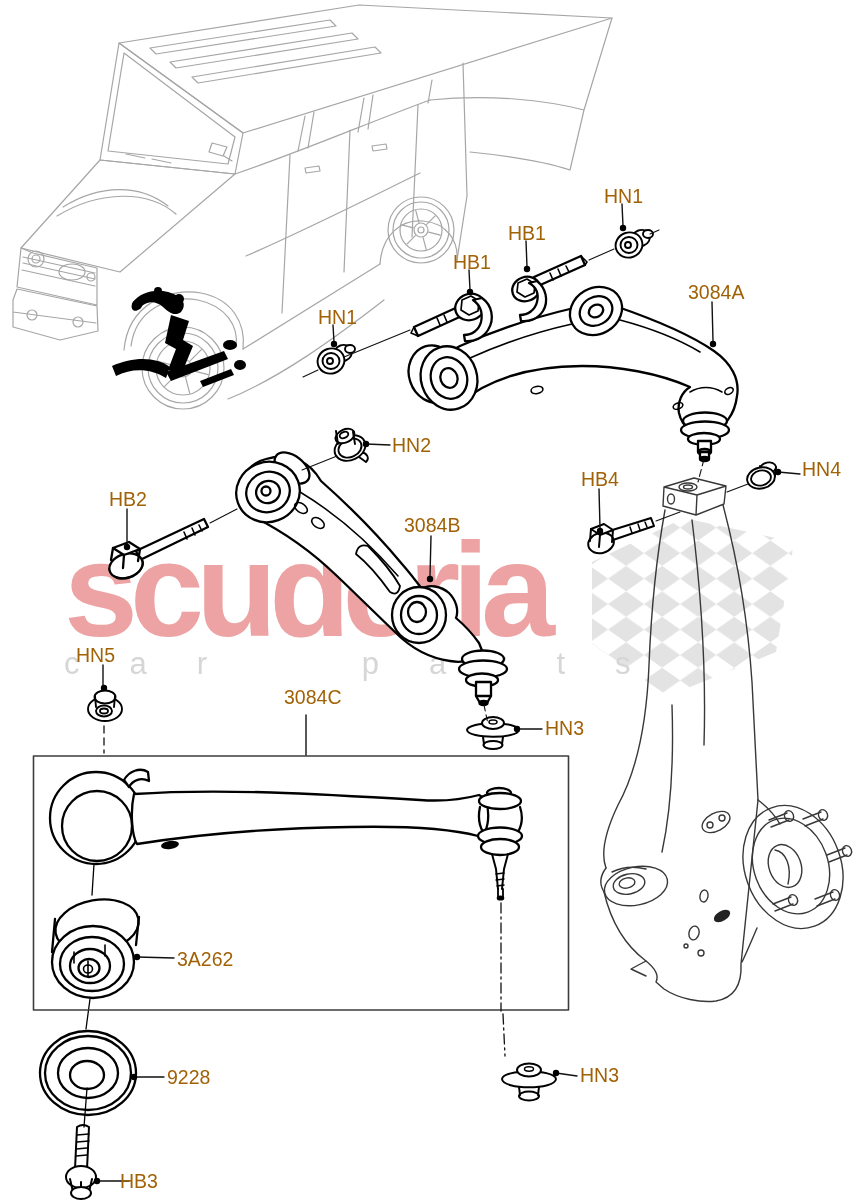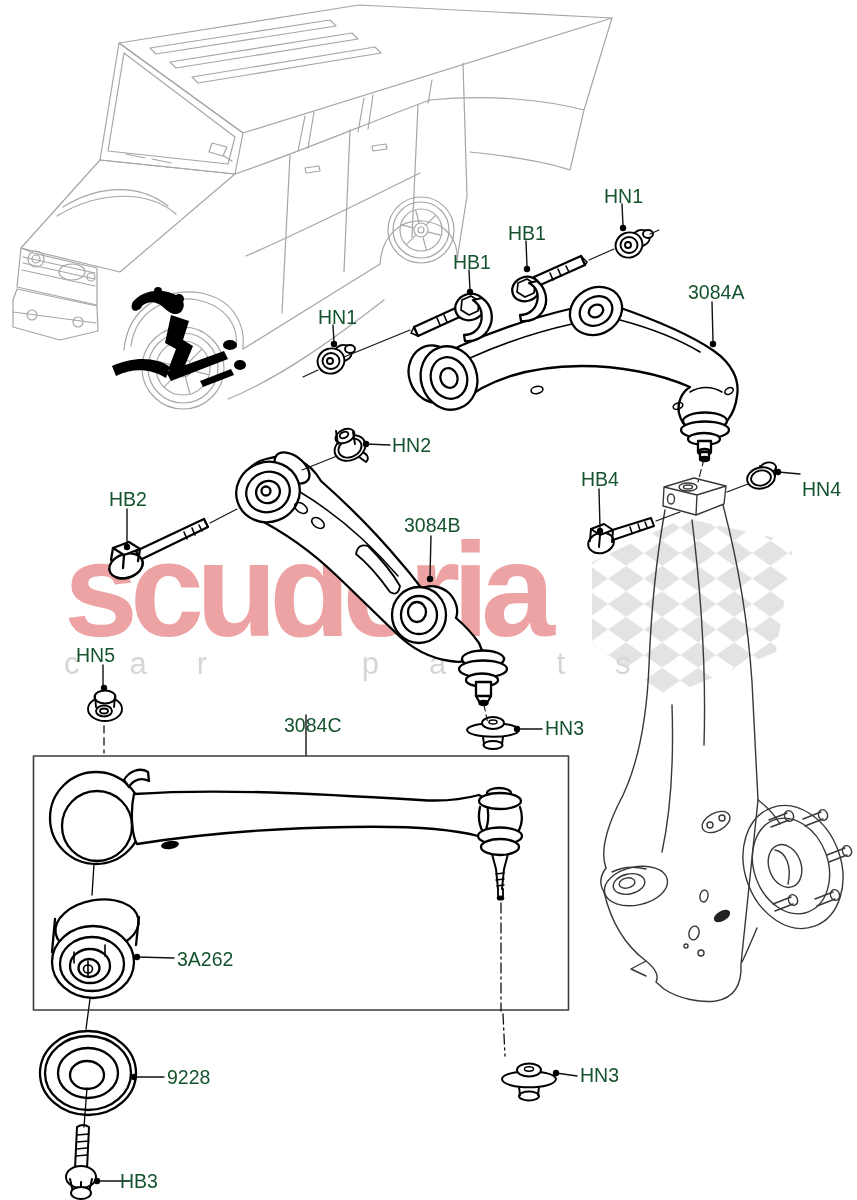--- a/index.html
+++ b/index.html
@@ -3,21 +3,21 @@
 <meta charset="utf-8">
 <style>
   html,body{margin:0;padding:0;background:#fff;}
   #stage{position:relative;width:857px;height:1200px;background:#ffffff;overflow:hidden;
          font-family:"Liberation Sans",sans-serif;}
   svg{position:absolute;left:0;top:0;}
   .wm-brand{position:absolute;left:64px;top:524px;font-size:133px;font-weight:bold;
             letter-spacing:-8px;color:#eda3a3;line-height:1;white-space:nowrap;}
   .wm-tag{position:absolute;left:64px;top:648px;font-size:31px;color:#d6d6d6;
           letter-spacing:50px;word-spacing:46px;line-height:1;white-space:nowrap;}
-  .callout{position:absolute;font-size:19.5px;color:#14532d;line-height:1;white-space:nowrap;cursor:pointer;}
+  .callout{position:absolute;font-size:19.5px;color:#a16207;line-height:1;white-space:nowrap;cursor:pointer;}
 </style>
 </head>
 <body>
 
 <div id="stage">
 
   <svg width="857" height="1200">
     <defs>
       <pattern id="chk" width="2" height="2" patternUnits="userSpaceOnUse" patternTransform="translate(590,515) scale(25.5,18) rotate(45)">
         <rect width="1" height="1" fill="#e3e3e3"></rect>
@@ -360,21 +360,21 @@
 
   <div class="callout" style="left:604px;top:187px">HN1</div>
   <div class="callout" style="left:508px;top:224px">HB1</div>
   <div class="callout" style="left:453px;top:253px">HB1</div>
   <div class="callout" style="left:318px;top:308px">HN1</div>
   <div class="callout" style="left:688px;top:283px">3084A</div>
   <div class="callout" style="left:392px;top:436px">HN2</div>
   <div class="callout" style="left:109px;top:490px">HB2</div>
   <div class="callout" style="left:404px;top:516px">3084B</div>
   <div class="callout" style="left:581px;top:470px">HB4</div>
-  <div class="callout" style="left:802px;top:480px">HN4</div>
+  <div class="callout" style="left:802px;top:460px">HN4</div>
   <div class="callout" style="left:76px;top:646px">HN5</div>
-  <div class="callout" style="left:284px;top:716px">3084C</div>
+  <div class="callout" style="left:284px;top:688px">3084C</div>
   <div class="callout" style="left:545px;top:719px">HN3</div>
   <div class="callout" style="left:177px;top:950px">3A262</div>
   <div class="callout" style="left:167px;top:1068px">9228</div>
   <div class="callout" style="left:120px;top:1172px">HB3</div>
   <div class="callout" style="left:580px;top:1066px">HN3</div>
 </div>
 
 </body></html>

